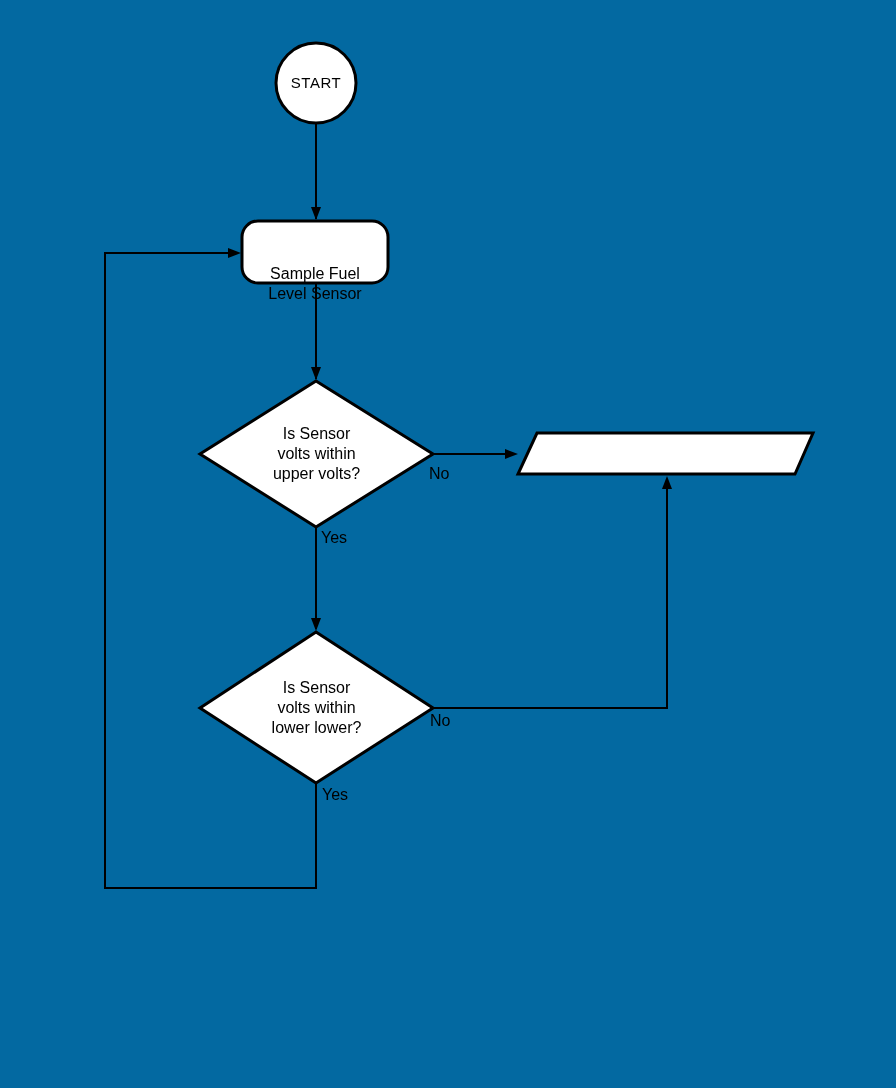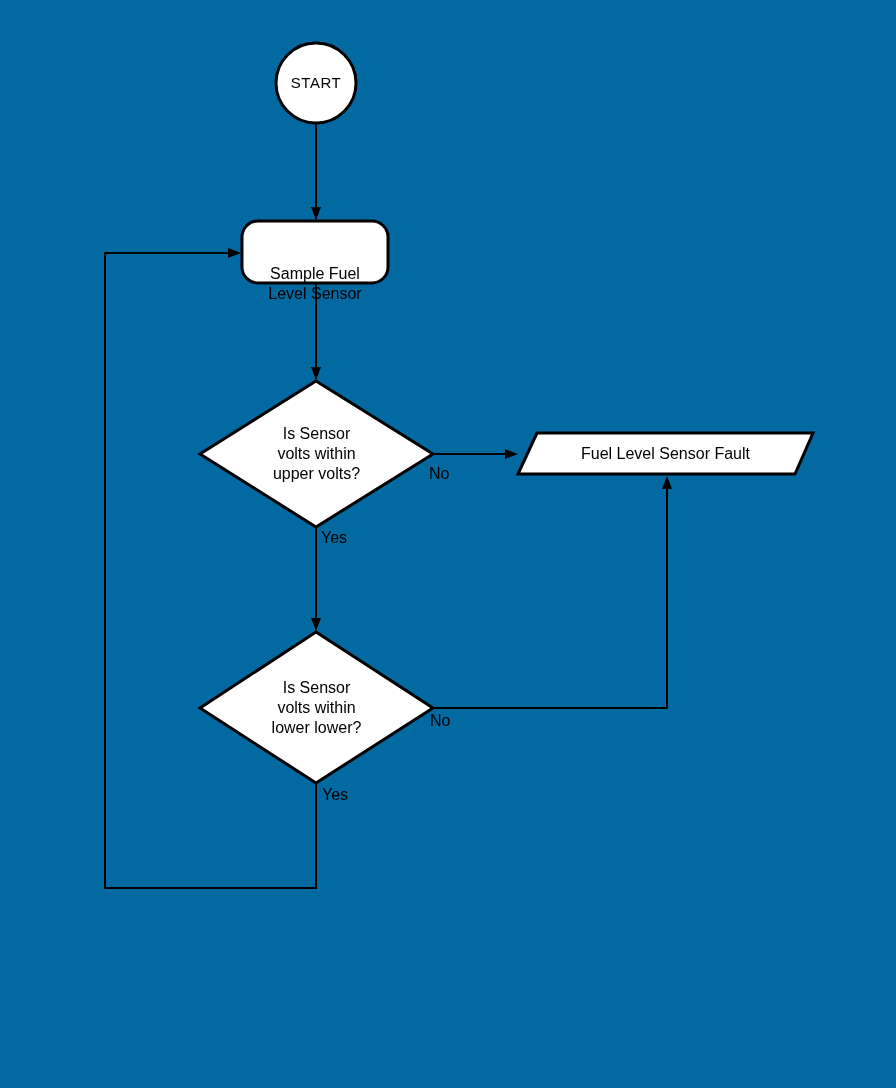--- a/index.html
+++ b/index.html
@@ -78,20 +78,19 @@
     <div>volts within</div>
     <div>upper volts?</div>
   </div>
 
   <div class="lbl node-lbl" style="left:200px; top:632px; width:233px; height:151px;">
     <div>Is Sensor</div>
     <div>volts within</div>
     <div>lower lower?</div>
   </div>
 
-  <div class="lbl node-lbl" style="left:518px; top:433px; width:295px; height:41px;">Fuel Level Sensor Fault</div>
 
   <div class="lbl edge-lbl" style="left:429px; top:464px;">No</div>
   <div class="lbl edge-lbl" style="left:321px; top:528px;">Yes</div>
   <div class="lbl edge-lbl" style="left:430px; top:711px;">No</div>
   <div class="lbl edge-lbl" style="left:322px; top:785px;">Yes</div>
 
 </div>
 
 </body></html>

